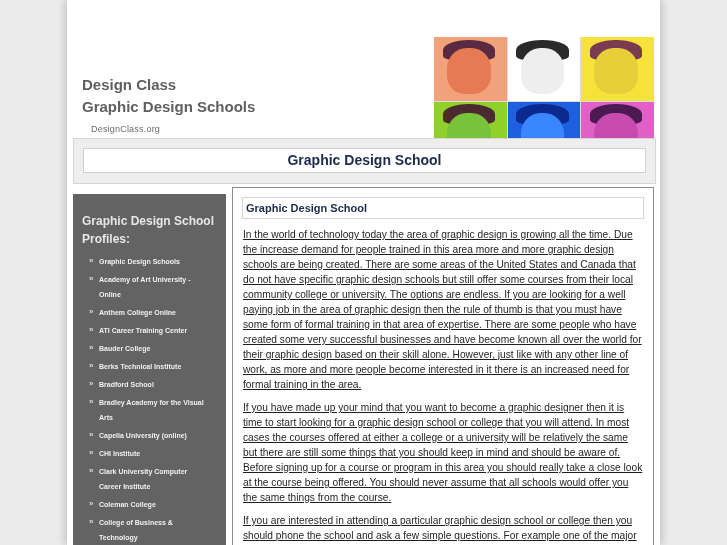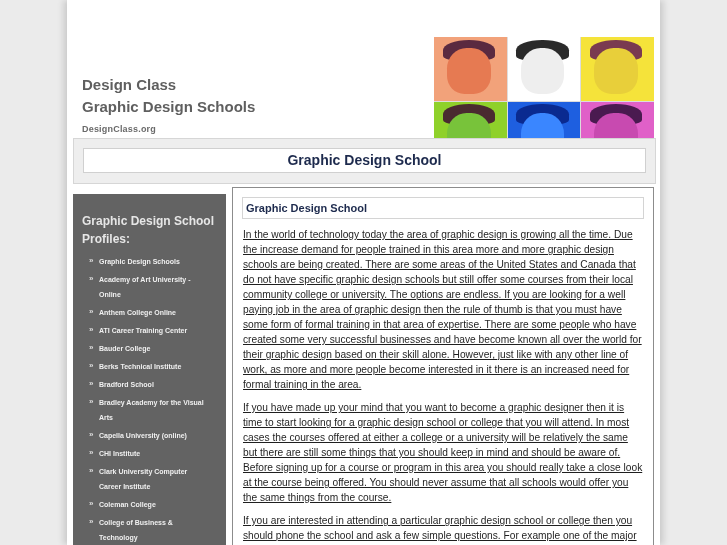--- a/index.html
+++ b/index.html
@@ -13,22 +13,22 @@
     position: absolute; left: 67px; top: 0; width: 593px; height: 545px;
     background: #ffffff;
     box-shadow: -4px 0 6px rgba(0,0,0,0.12), 4px 0 6px rgba(0,0,0,0.12);
   }
   .header { position: absolute; left: 0; top: 0; width: 694px; height: 137px; margin-top: 32px; }
   .site-title {
     position: absolute; left: 15px; top: 42px;
     font-size: 15px; font-weight: bold; color: #5f5f5f; line-height: 22px;
   }
   .site-domain {
-    position: absolute; left: 15px; top: 92px;
-    font-size: 9px; font-weight: bold; color: #6a6a6a; letter-spacing: 0.2px;
+    position: absolute; left: 24px; top: 92px;
+    font-size: 9px; font-weight: normal; color: #6a6a6a; letter-spacing: 0.2px;
   }
   .photo-grid {
     position: absolute; left: 367px; top: 5px; width: 220px; height: 128px;
     display: grid; grid-template-columns: repeat(3, 1fr); grid-template-rows: repeat(2, 1fr);
     gap: 1px; background: #ddd;
   }
   .photo-cell { position: relative; overflow: hidden; }
   .photo-cell .face {
     position: absolute; left: 18%; top: 18%; width: 60%; height: 72%;
     border-radius: 45% 45% 40% 40%;

